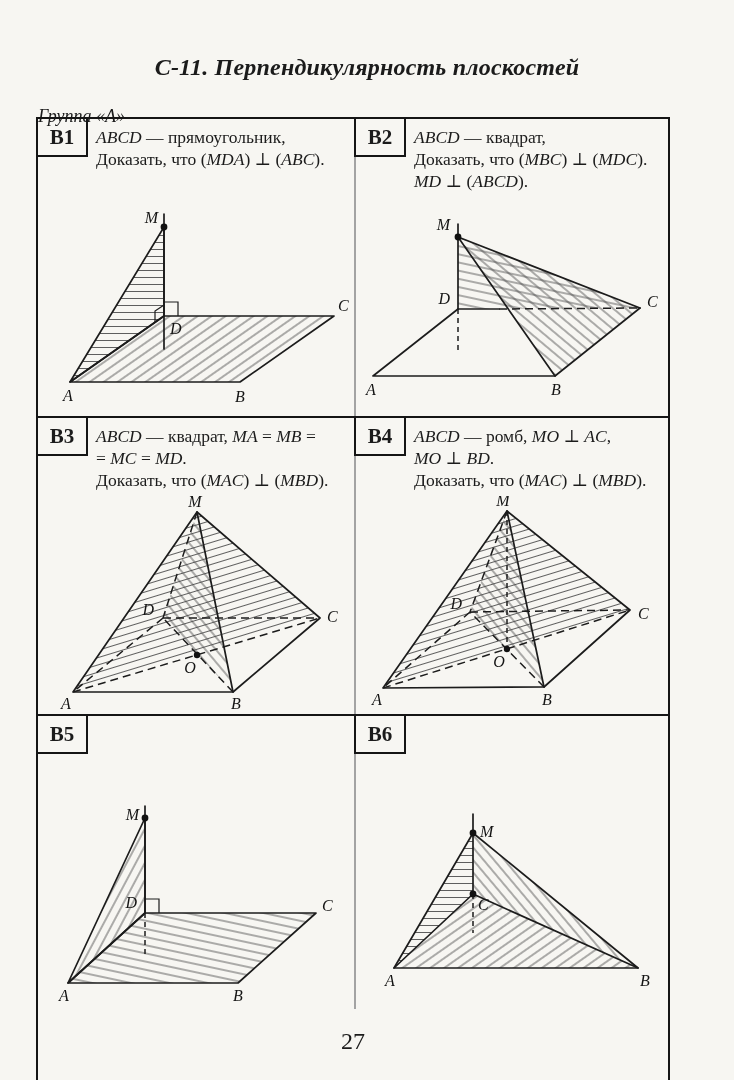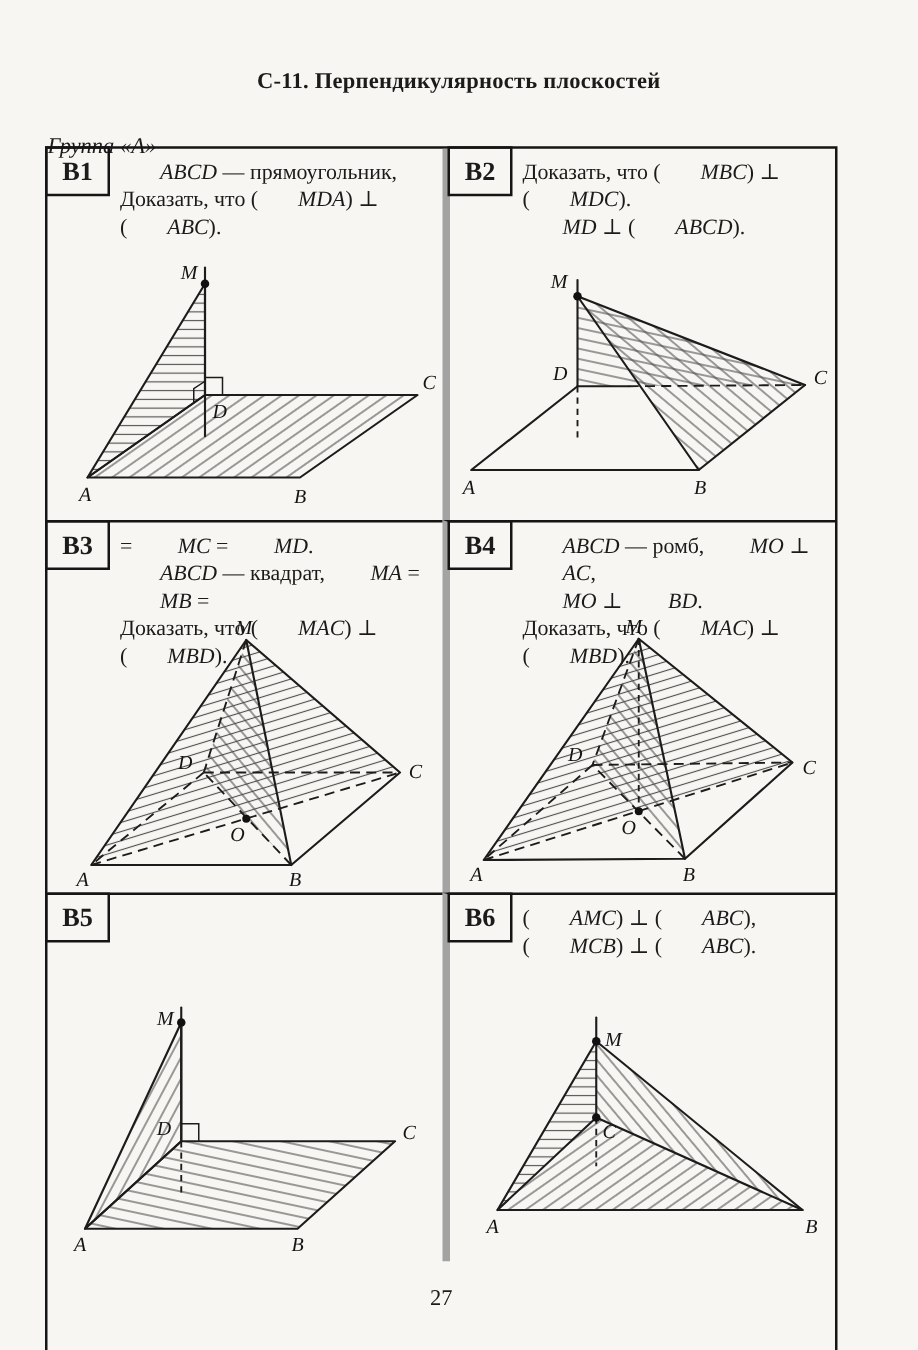--- a/index.html
+++ b/index.html
@@ -7,60 +7,60 @@
     width:734px;height:1080px;
     background:#f7f6f2;
     font-family:"Liberation Serif","DejaVu Serif",serif;
     color:#1b1b1b;
     position:relative;
     overflow:hidden;
   }
   .sheet{position:absolute;inset:0;}
   .page-title{
     position:absolute;top:54px;left:0;width:734px;
-    text-align:center;font-weight:bold;font-size:18px;letter-spacing:.2px;
+    text-align:center;font-weight:bold;font-size:24px;letter-spacing:.2px;font-style:italic;
   }
   .group-label{
     position:absolute;top:106px;left:38px;
     font-style:italic;font-size:18px;
   }
   .problems-table{
     position:absolute;left:36px;top:117px;width:634px;height:1049px;
     border:2px solid #151515;box-sizing:border-box;
     display:grid;
     grid-template-columns:316px 314px;
     grid-template-rows:297px 298px 295px;
   }
   .cell{position:relative;box-sizing:border-box;}
-  .cell.col2{border-left:6px solid #a3a3a3;}
+  .cell.col2{border-left:2px solid #a3a3a3;}
   .cell.r2,.cell.r3{border-top:2px solid #151515;}
   .badge{
     position:absolute;top:-2px;left:-2px;width:48px;height:36px;
     border:2px solid #151515;background:transparent;
     display:flex;align-items:center;justify-content:center;
     font-weight:bold;font-size:21px;
   }
   .ptext{
     position:absolute;left:58px;top:7px;right:6px;
     font-size:17.5px;line-height:22px;
   }
-  .ptext i{font-style:italic;margin-left:32px;}
+  .ptext i{font-style:italic;}
   .fig{position:absolute;}
   svg text{
     font-family:"Liberation Serif","DejaVu Serif",serif;
     font-style:italic;font-size:16px;fill:#141414;
   }
   .edge{stroke:#1c1c1c;stroke-width:1.7;fill:none;stroke-linejoin:round;stroke-linecap:round;}
   .dash{stroke:#1c1c1c;stroke-width:1.5;fill:none;stroke-dasharray:8 5;stroke-linecap:butt;}
   .dashv{stroke:#1c1c1c;stroke-width:1.5;fill:none;stroke-dasharray:5 4;}
   .ra{stroke:#1c1c1c;stroke-width:1.2;fill:none;}
   .dot{fill:#111;}
   .page-number{
     position:absolute;top:1028px;left:36px;width:634px;
-    text-align:center;font-size:18px;
+    text-align:center;font-size:24px;
   }
 </style>
 </head>
 <body>
 
 <svg width="0" height="0" style="position:absolute" aria-hidden="true">
   <defs>
     <pattern id="hH" width="7" height="7" patternUnits="userSpaceOnUse">
         <line x1="0" y1="3.5" x2="7" y2="3.5" stroke="#4d4d4d" stroke-width="0.9"></line>
       </pattern>
@@ -111,20 +111,21 @@
         <text x="130" y="137">D</text>
         <text x="298" y="114">C</text>
         <text x="28" y="204" text-anchor="middle">A</text>
         <text x="200" y="205" text-anchor="middle">B</text>
       </svg>
     </div>
 
     <div class="cell r1 col2">
       <div class="badge">В2</div>
       <div class="ptext">
+        <div><i>ABCD</i> — квадрат,</div>
         <div>Доказать, что (<i>MBC</i>) ⊥ (<i>MDC</i>).</div>
         <div><i>MD</i> ⊥ (<i>ABCD</i>).</div>
       </div>
       <svg class="fig" style="left:6px;top:78px" width="306" height="218" viewBox="0 0 306 218">
         <polygon points="96,40 96,112 278,111" fill="url(#hD12)"></polygon>
         <polygon points="96,40 193,179 278,111" fill="url(#hD40)"></polygon>
         <line class="edge" x1="96" y1="27" x2="96" y2="112"></line>
         <line class="dashv" x1="96" y1="112" x2="96" y2="153"></line>
         <line class="edge" x1="96" y1="112" x2="137" y2="112"></line>
         <line class="dash" x1="137" y1="112" x2="278" y2="111"></line>
@@ -136,22 +137,22 @@
         <text x="88" y="107" text-anchor="end">D</text>
         <text x="285" y="110">C</text>
         <text x="9" y="198" text-anchor="middle">A</text>
         <text x="194" y="198" text-anchor="middle">B</text>
       </svg>
     </div>
 
     <div class="cell r2 col1">
       <div class="badge">В3</div>
       <div class="ptext">
+        <div><i>ABCD</i> — квадрат, <i>MA</i> = <i>MB</i> =</div>
         <div>= <i>MC</i> = <i>MD</i>.</div>
-        <div><i>ABCD</i> — квадрат, <i>MA</i> = <i>MB</i> =</div>
         <div>Доказать, что (<i>MAC</i>) ⊥ (<i>MBD</i>).</div>
       </div>
       <svg class="fig" style="left:2px;top:78px" width="312" height="218" viewBox="0 0 312 218">
         <polygon points="157,16 33,196 280,122" fill="url(#hU17)"></polygon>
         <polygon points="157,16 193,196 123,122" fill="url(#hD50)"></polygon>
         <line class="dash" x1="157" y1="16" x2="123" y2="122"></line>
         <line class="dash" x1="123" y1="122" x2="33" y2="196"></line>
         <line class="dash" x1="123" y1="122" x2="280" y2="122"></line>
         <line class="dash" x1="33" y1="196" x2="280" y2="122"></line>
         <line class="dash" x1="193" y1="196" x2="123" y2="122"></line>
@@ -210,21 +211,20 @@
         <text x="97" y="112" text-anchor="end">D</text>
         <text x="282" y="115">C</text>
         <text x="24" y="205" text-anchor="middle">A</text>
         <text x="198" y="205" text-anchor="middle">B</text>
       </svg>
     </div>
 
     <div class="cell r3 col2">
       <div class="badge">В6</div>
       <div class="ptext">
-        <div>(<i>AMC</i>) ⊥ (<i>ABC</i>), (<i>MCB</i>) ⊥ (<i>ABC</i>).</div>
       </div>
       <svg class="fig" style="left:6px;top:80px" width="306" height="212" viewBox="0 0 306 212">
         <polygon points="32,172 111,37 111,98" fill="url(#hH)"></polygon>
         <polygon points="111,37 111,98 276,172" fill="url(#hD50)"></polygon>
         <polygon points="32,172 111,98 276,172" fill="url(#hU35)"></polygon>
         <line class="edge" x1="111" y1="18" x2="111" y2="98"></line>
         <line class="dashv" x1="111" y1="98" x2="111" y2="137"></line>
         <polygon class="edge" points="32,172 111,37 276,172"></polygon>
         <polyline class="edge" points="32,172 111,98 276,172"></polyline>
         <circle class="dot" cx="111" cy="37" r="3.4"></circle>

